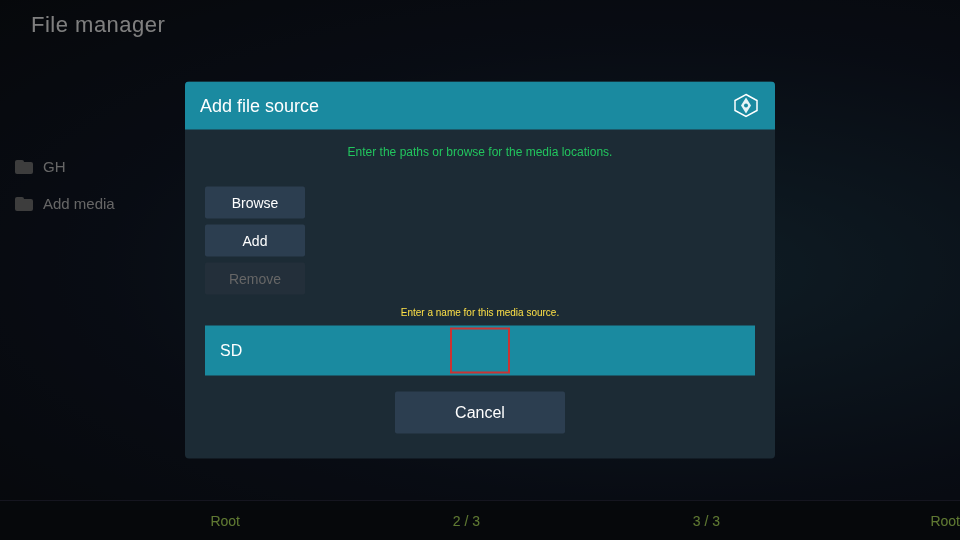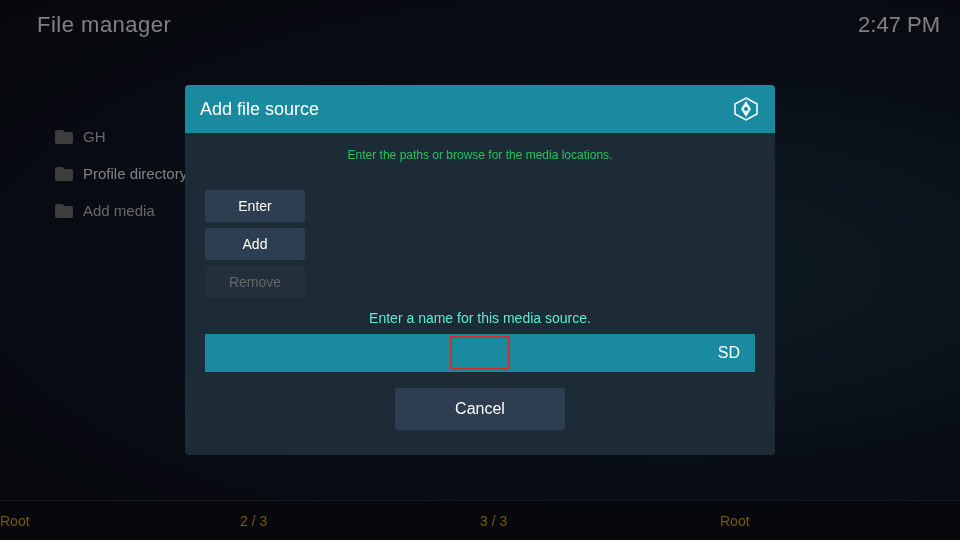--- a/index.html
+++ b/index.html
@@ -20,21 +20,21 @@
       width: 100%;
       height: 100%;
       background: radial-gradient(ellipse at 70% 50%, #1e3a4a 0%, #111827 60%, #0d1117 100%);
       z-index: 0;
     }
 
     
     .header {
       position: absolute;
       top: 0;
-      left: 17px;
+      left: 11px;
       right: 0;
       height: 50px;
       display: flex;
       align-items: center;
       justify-content: space-between;
       padding: 13px 20px;
       z-index: 10;
     }
 
     .header-title {
@@ -46,27 +46,26 @@
 
     .header-time {
       font-size: 22px;
       font-weight: 300;
       color: #ffffff;
     }
 
     
     .sidebar {
       position: absolute;
-      top: 38px;
+      top: 68px;
       left: 0;
       width: 175px;
       bottom: 40px;
       z-index: 10;
       padding-top: 80px;
-      margin-left: 40px;
     }
 
     .sidebar-item {
       display: flex;
       align-items: center;
       padding: 10px 15px;
       gap: 10px;
       cursor: pointer;
       font-size: 15px;
       color: #cccccc;
@@ -114,23 +113,23 @@
       height: 40px;
       background: #0d1117;
       display: flex;
       align-items: center;
       z-index: 10;
       border-top: 1px solid #2a2a3e;
     }
 
     .footer-item {
       flex: 1;
-      text-align: left;
+      text-align: right;
       font-size: 14px;
-      color: #eab308;
+      color: #bef264;
     }
 
     
     .overlay {
       position: absolute;
       top: 0;
       left: 0;
       right: 0;
       bottom: 0;
       background: rgba(0, 0, 0, 0.5);
@@ -228,39 +227,39 @@
       text-align: center;
       border-radius: 2px;
     }
 
     .side-btn.disabled {
       color: #666;
       background: #232f3a;
     }
 
     .name-label {
-      font-size: 14px;
-      color: #5eead4;
+      font-size: 10px;
+      color: #fde047;
       text-align: center;
       margin-bottom: 8px;
     }
 
     .name-input-container {
       position: relative;
       margin-bottom: 16px;
     }
 
     .name-input {
       width: 100%;
       background: #1a8aa0;
       border: none;
       color: #ffffff;
       font-size: 16px;
-      padding: 10px 15px;
-      text-align: right;
+      padding: 16px 15px;
+      text-align: left;
       cursor: pointer;
     }
 
     .name-input-highlight {
       position: absolute;
       top: 2px;
       left: 50%;
       transform: translateX(-50%);
       width: 60px;
       height: calc(100% - 4px);
@@ -287,31 +286,26 @@
       text-align: center;
     }
   </style>
 </head>
 <body>
 
 <div class="bg"></div>
 
 <div class="header">
   <span class="header-title">File manager</span>
-  <span class="header-time">2:47 PM</span>
 </div>
 
 <div class="sidebar">
   <div class="sidebar-item">
     <span class="folder-icon"></span>
     <span>GH</span>
-  </div>
-  <div class="sidebar-item active">
-    <span class="folder-icon"></span>
-    <span>Profile directory</span>
   </div>
   <div class="sidebar-item">
     <span class="folder-icon"></span>
     <span>Add media</span>
   </div>
 </div>
 
 <div class="overlay"></div>
 
 <div class="dialog">
@@ -324,21 +318,21 @@
         <circle cx="13" cy="13" r="2" fill="#1a8aa0"></circle>
       </svg>
     </div>
   </div>
 
   <div class="dialog-body">
     <div class="dialog-subtitle">Enter the paths or browse for the media locations.</div>
 
     <div class="dialog-content-row">
       <div class="side-buttons">
-        <button class="side-btn">Enter</button>
+        <button class="side-btn">Browse</button>
         <button class="side-btn">Add</button>
         <button class="side-btn disabled">Remove</button>
       </div>
     </div>
 
     <div class="name-label">Enter a name for this media source.</div>
 
     <div class="name-input-container">
       <div class="name-input">SD</div>
       <div class="name-input-highlight"></div>

